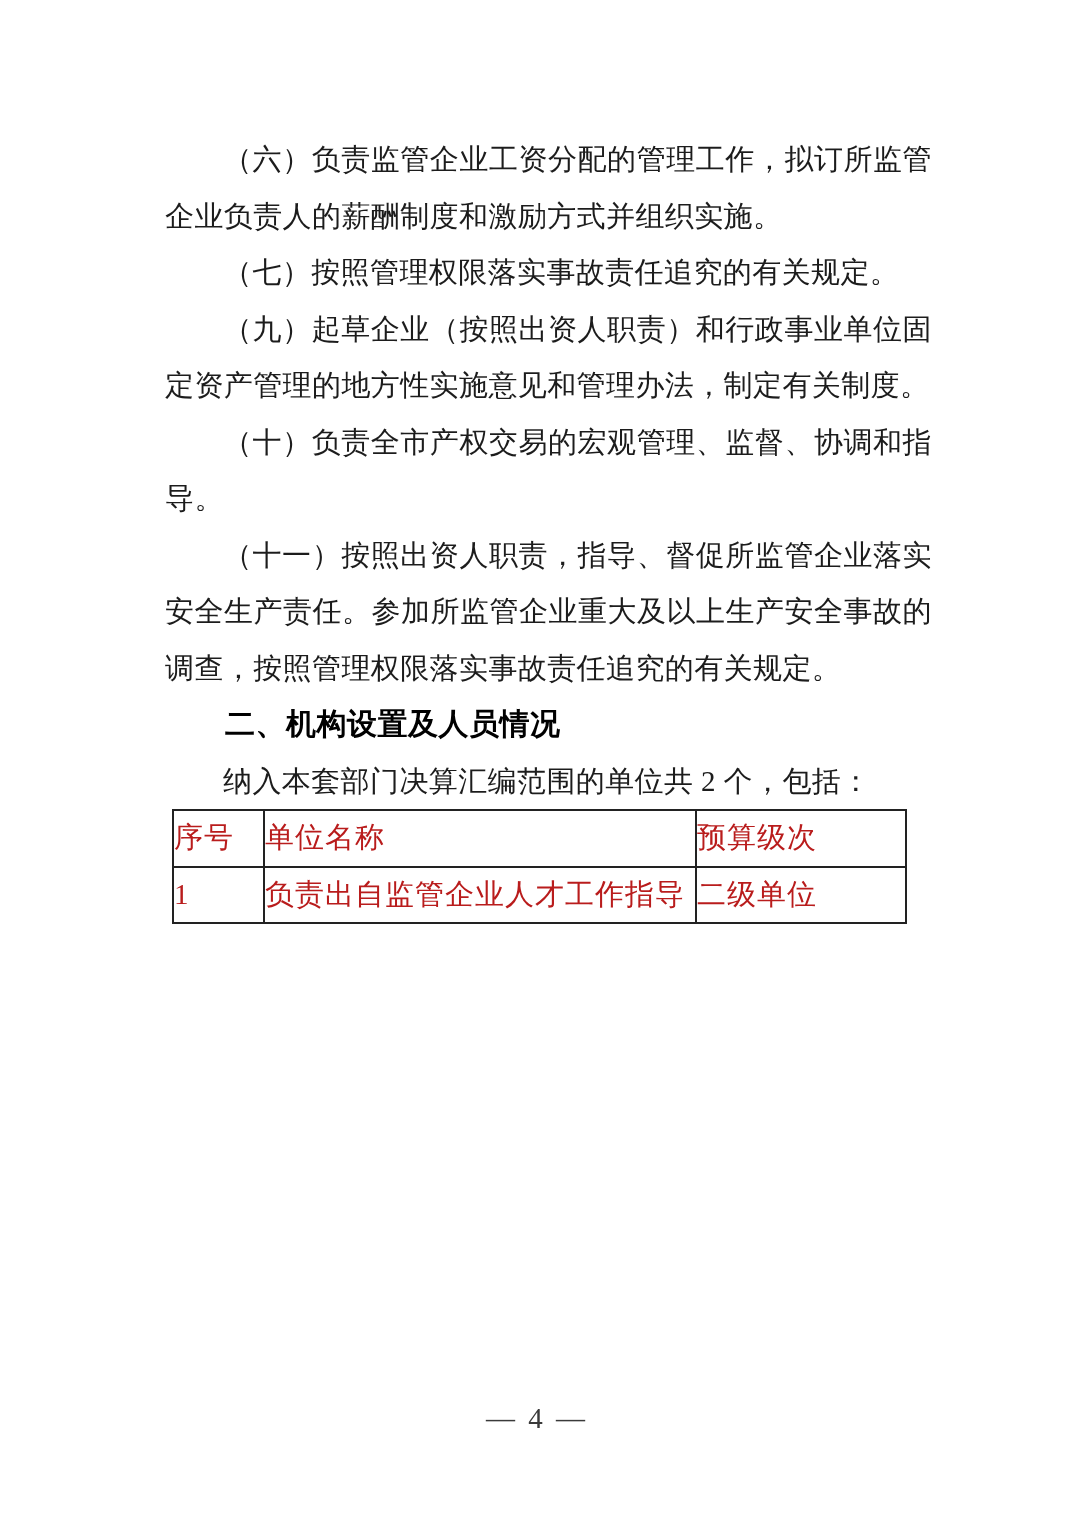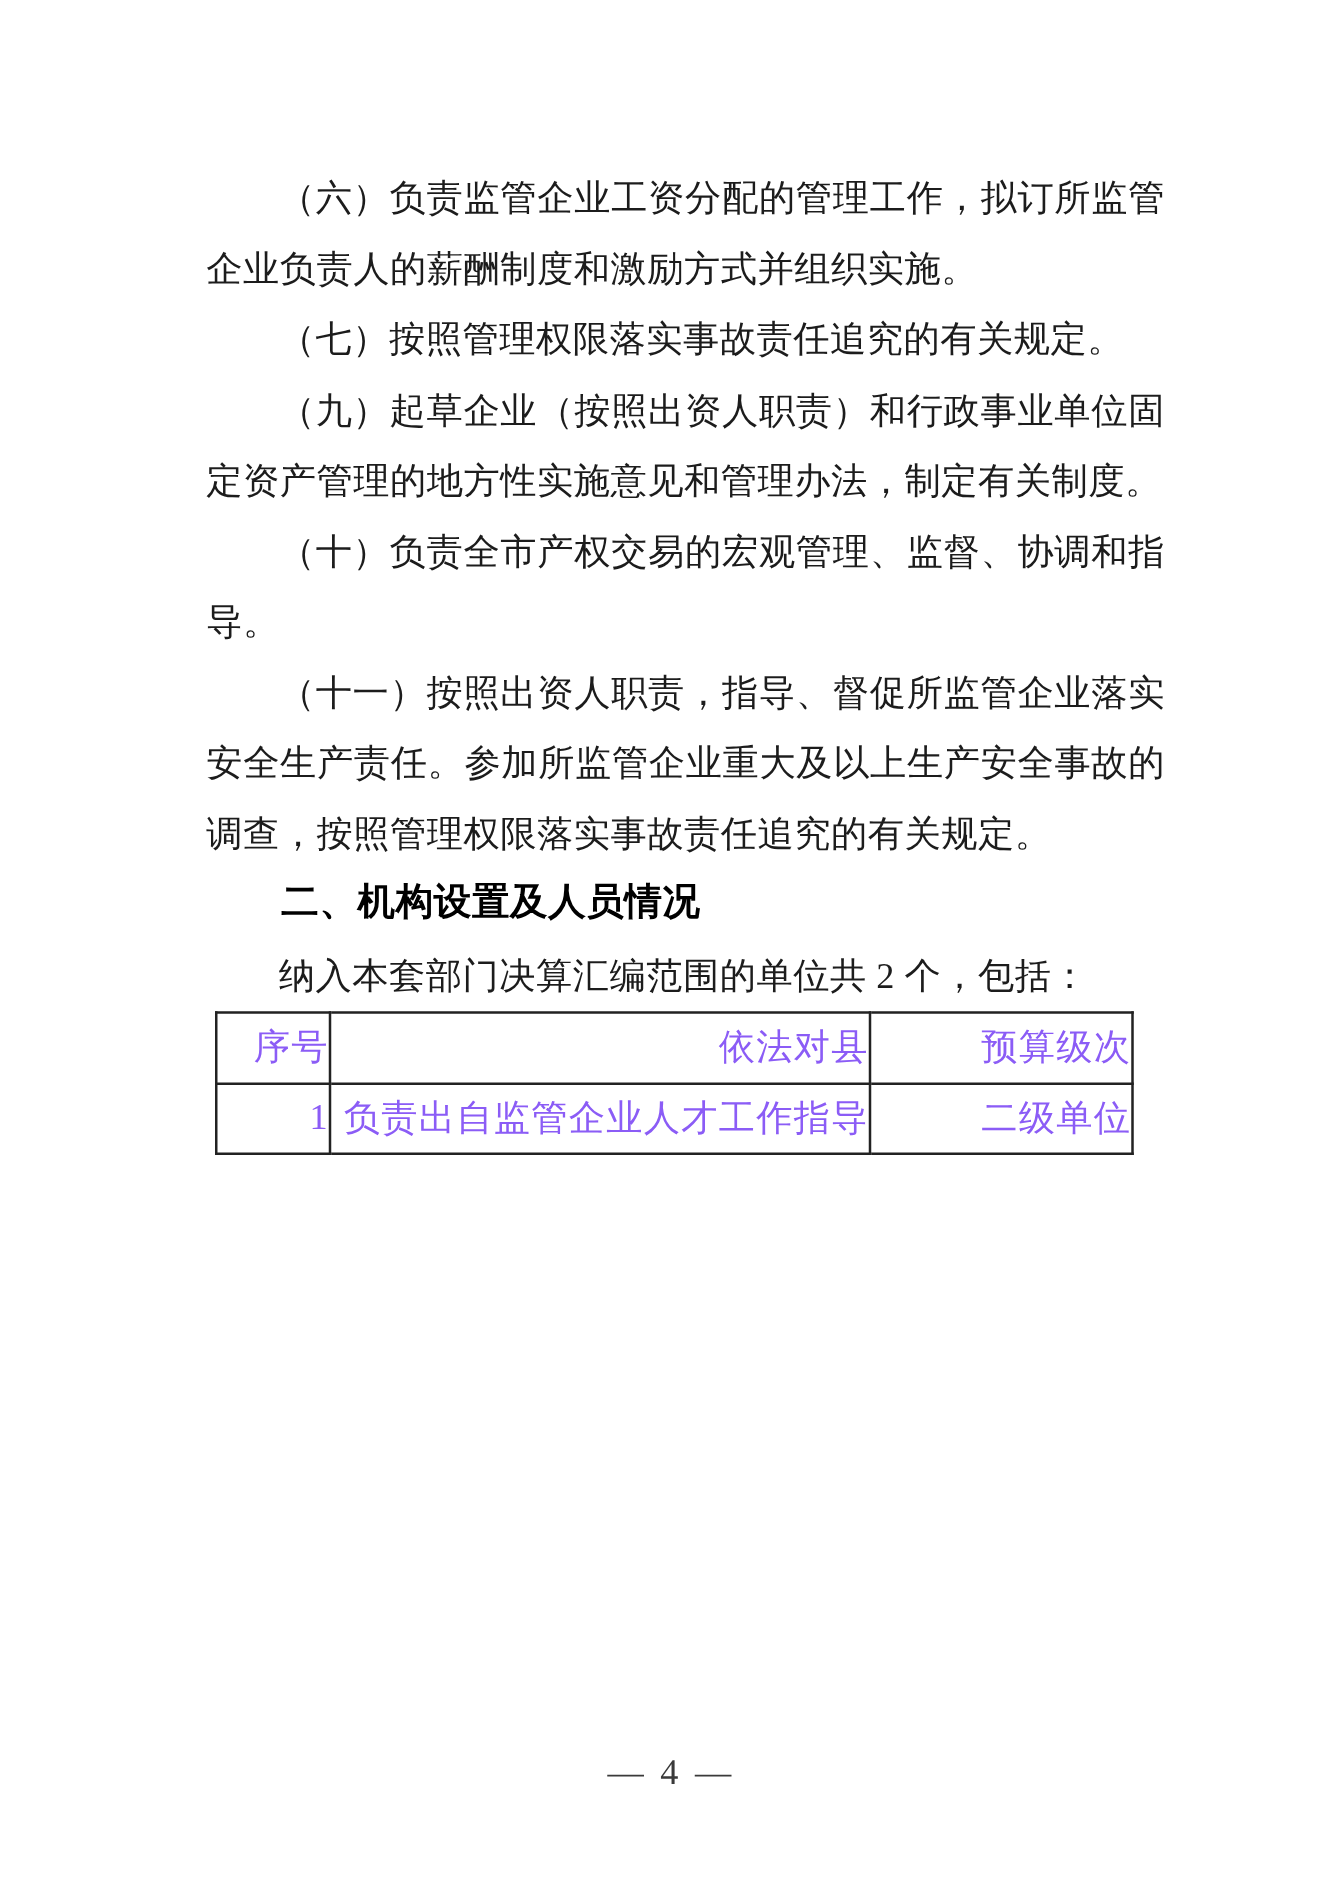--- a/index.html
+++ b/index.html
@@ -27,21 +27,21 @@
     font-size: 29px;
     line-height: 56.5px;
     letter-spacing: 0.4px;
     text-align: justify;
     text-indent: 2em;
     color: #1c1c1c;
     font-weight: 400;
   }
   h2.section-heading {
     margin: 0;
-    font-family: Liberation Mono, monospace;
+    font-family: Liberation Serif, serif;
     font-size: 30px;
     font-weight: 700;
     line-height: 56.5px;
     text-indent: 2em;
     letter-spacing: 0.5px;
     color: #000000;
   }
   table.units-table {
     border-collapse: collapse;
     table-layout: fixed;
@@ -50,26 +50,26 @@
     margin-top: 0;
   }
   .units-table col.col-index  { width: 91px; }
   .units-table col.col-name   { width: 432px; }
   .units-table col.col-level  { width: 210px; }
   .units-table th,
   .units-table td {
     border: 2px solid #222222;
     height: 54.5px;
     padding: 0;
-    text-align: right;
+    text-align: left;
     vertical-align: middle;
     font-size: 29px;
     font-weight: 400;
     letter-spacing: 1px;
-    color: #8b5cf6;
+    color: #b91c1c;
     overflow: hidden;
     white-space: nowrap;
   }
   .page-footer {
     position: absolute;
     top: 1402px;
     left: 0;
     width: 100%;
     text-align: center;
     font-size: 29px;
@@ -94,21 +94,21 @@
 
     <table class="units-table">
       <colgroup>
         <col class="col-index">
         <col class="col-name">
         <col class="col-level">
       </colgroup>
       <thead>
         <tr>
           <th>序号</th>
-          <th>依法对县</th>
+          <th>单位名称</th>
           <th>预算级次</th>
         </tr>
       </thead>
       <tbody>
         <tr>
           <td>1</td>
           <td>负责出自监管企业人才工作指导</td>
           <td>二级单位</td>
         </tr>
       </tbody>

